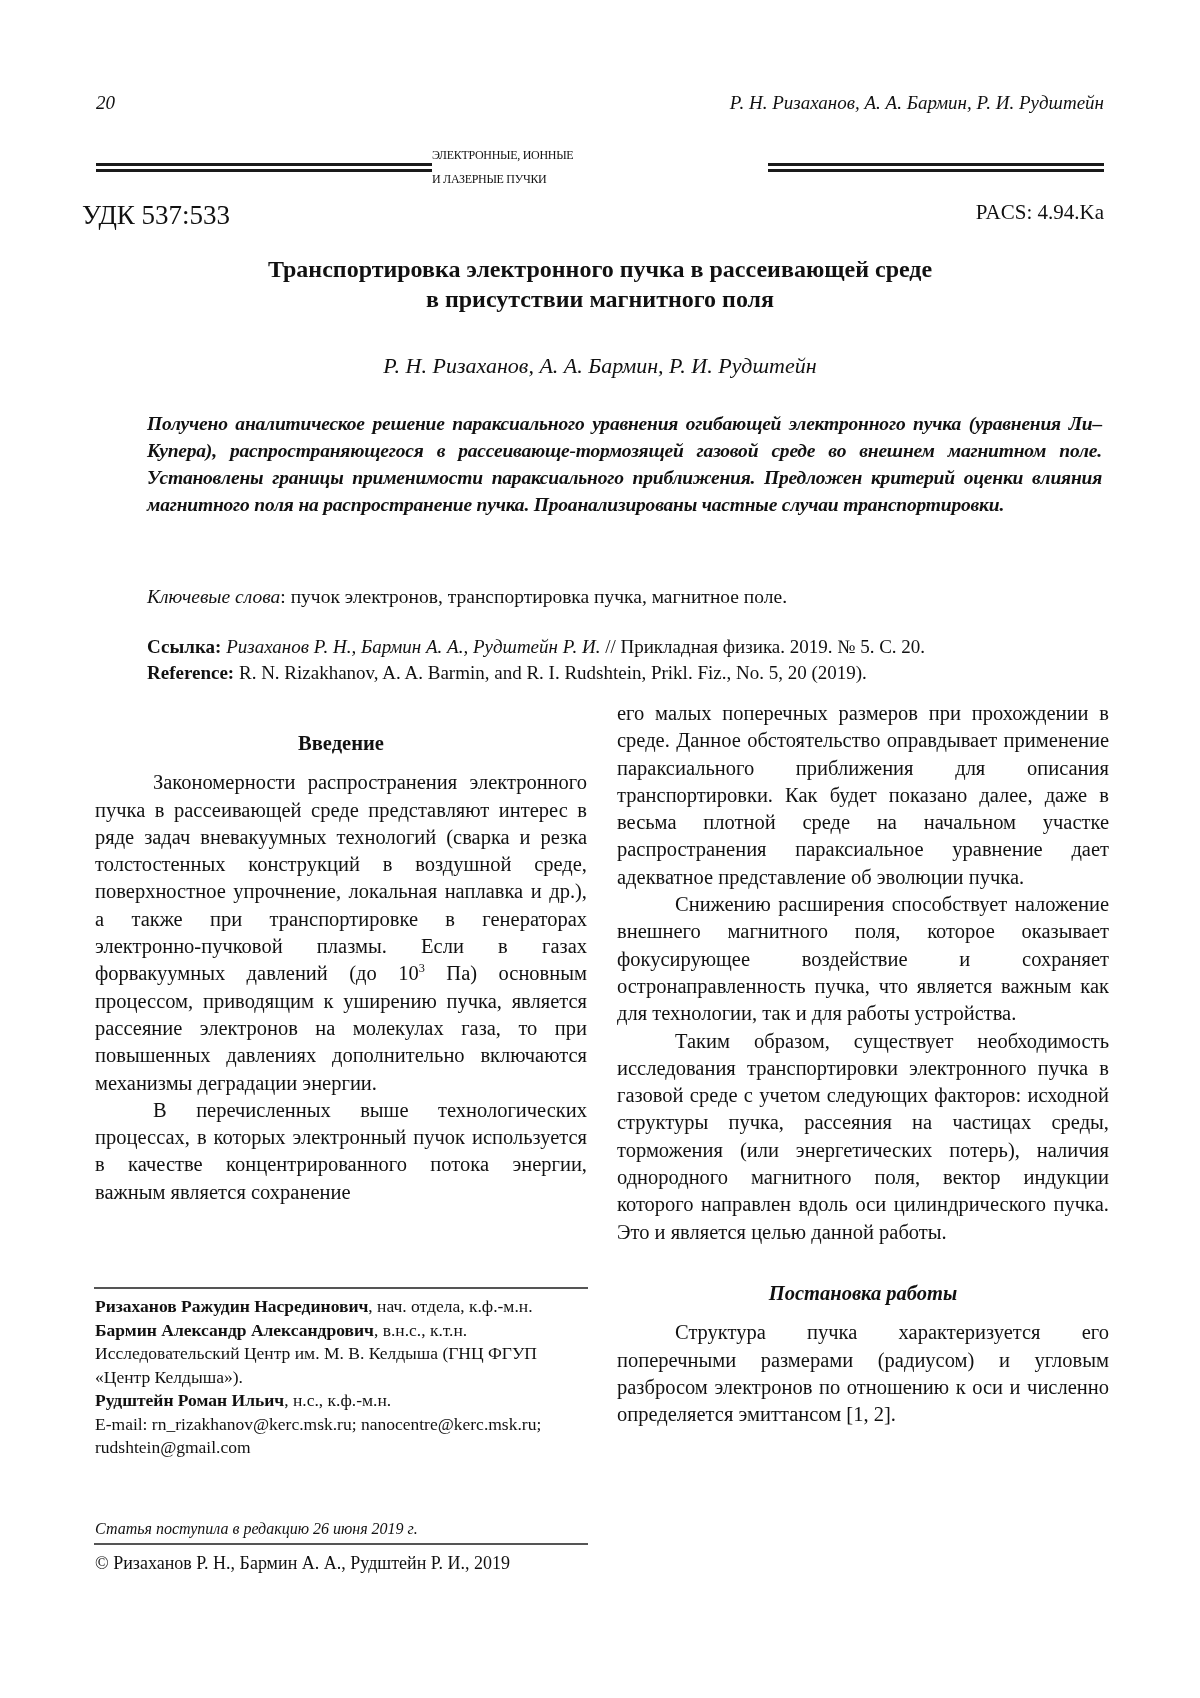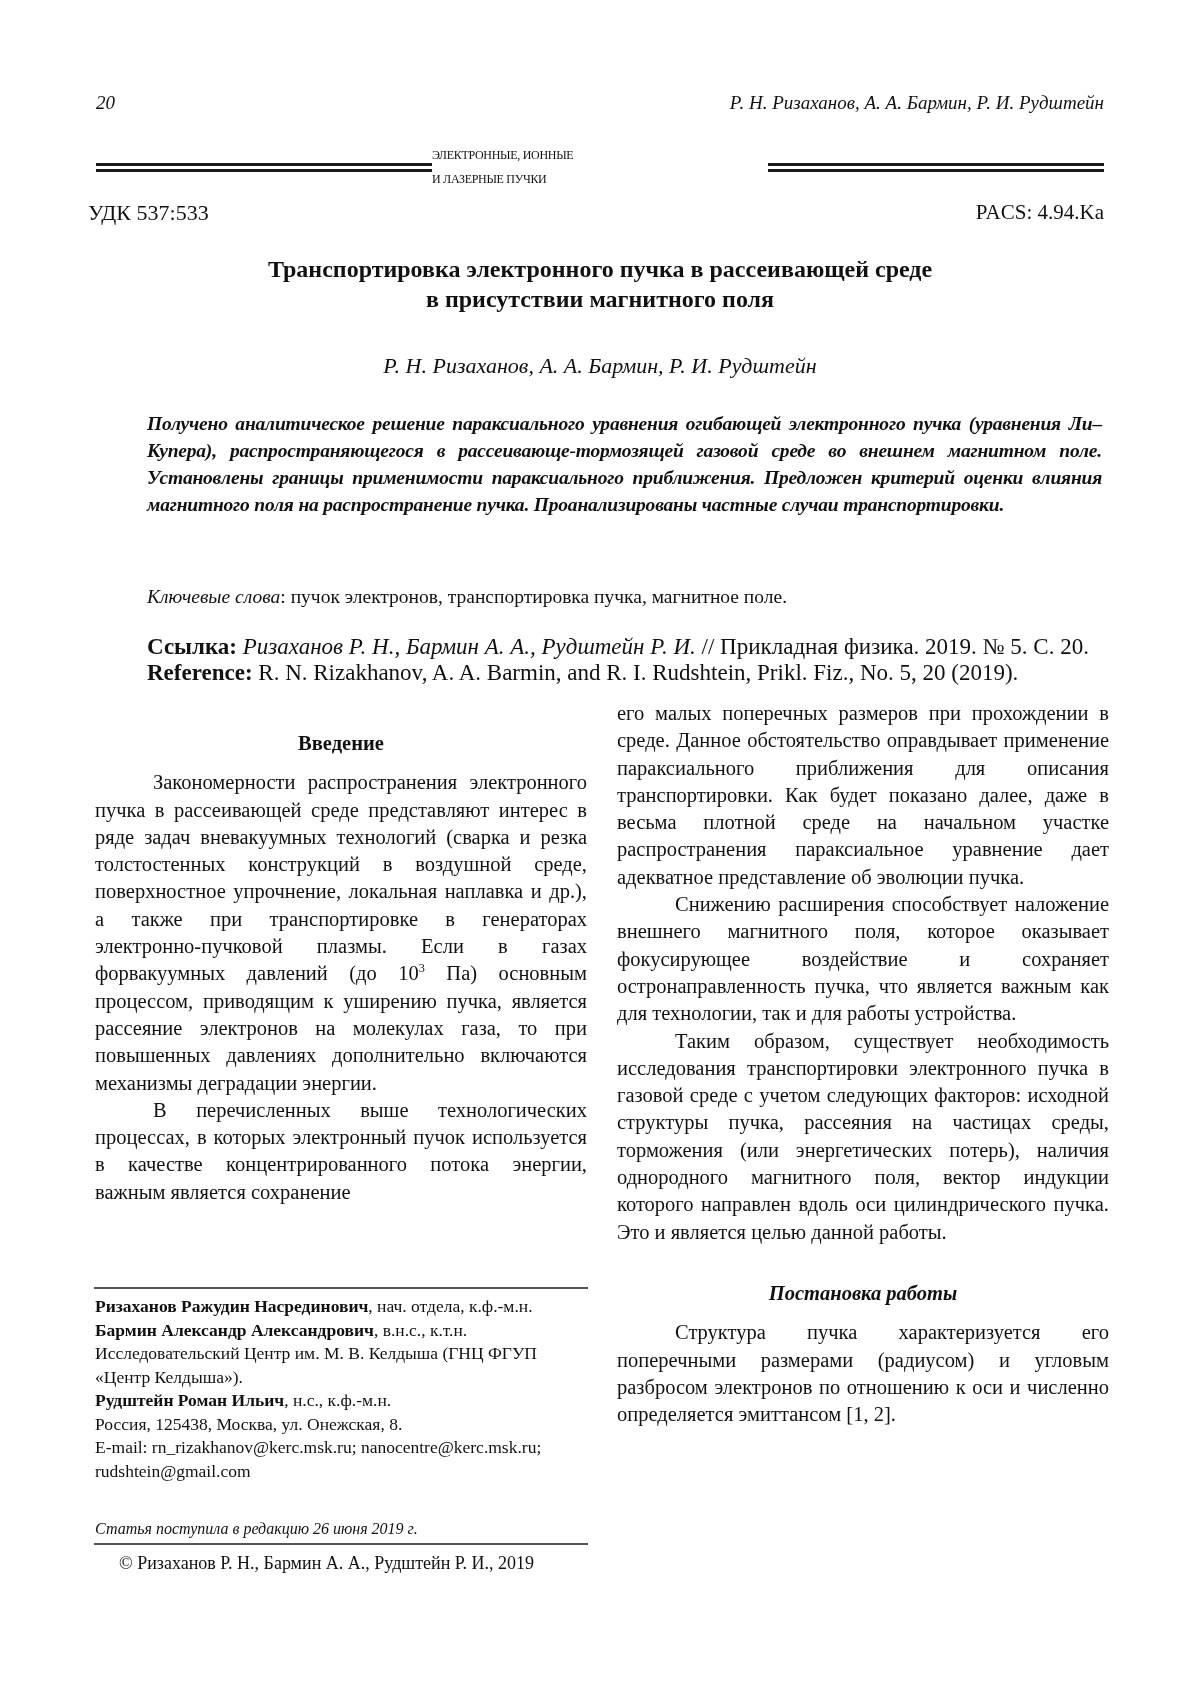--- a/index.html
+++ b/index.html
@@ -16,53 +16,53 @@
     
     .banner-text { left: 432px; width: 336px; top: 143px; text-align: left;
       font-size: 12px; line-height: 24px; letter-spacing: -0.3px; }
     .dbl-rule { top: 163px; height: 9px; }
     .dbl-rule::before, .dbl-rule::after { content: ""; position: absolute; left: 0; right: 0; height: 3px; background: #1a1a1a; }
     .dbl-rule::before { top: 0; }
     .dbl-rule::after { top: 6px; }
     .rule-left { left: 96px; width: 336px; }
     .rule-right { left: 768px; width: 336px; }
 
-    .udk { left: 88px; top: 200px; font-size: 22px; text-align: center; }
+    .udk { left: 82px; top: 200px; font-size: 27px; text-align: center; }
     .pacs { right: 96px; top: 200px; font-size: 21px; }
 
     
     .title { left: 150px; width: 900px; top: 254px; text-align: center; font-weight: bold;
       font-size: 24px; line-height: 30px; }
     .byline { left: 150px; width: 900px; top: 353px; text-align: center; font-style: italic; font-size: 22px; }
 
     
     .abstract { left: 147px; width: 955px; top: 410px; font-style: italic; font-weight: bold;
       font-size: 19.5px; line-height: 27px; text-align: justify; letter-spacing: -0.2px; }
 
     .keywords { left: 147px; width: 955px; top: 583px; font-size: 19.5px; line-height: 27px; }
     .keywords .kw-label { font-style: italic; }
 
-    .cite { left: 147px; width: 960px; top: 634px; font-size: 23px; line-height: 26px; }
+    .cite { left: 147px; width: 960px; top: 634px; font-size: 19px; line-height: 26px; }
     .cite .lbl { font-weight: bold; }
     .cite .it { font-style: italic; }
 
     
     .col { width: 492px; font-size: 20.5px; line-height: 27.3px; text-align: justify; }
     .col-left { left: 95px; margin-top: 18px; }
     .col-right { left: 617px; }
     .col p { margin: 0; text-indent: 58px; }
     .col p.noindent { text-indent: 0; }
     .sec-head { text-align: center; font-weight: bold; font-size: 20.5px; margin: 0; }
 
     .footnote-rule { left: 94px; width: 494px; top: 1287px; height: 0; border-top: 2px solid #555; }
     .footnote { left: 95px; width: 494px; top: 1295px; font-size: 17.5px; line-height: 23.5px; }
     .footnote .b { font-weight: bold; }
     .received { left: 95px; top: 1520px; font-size: 16px; font-style: italic; }
     .footnote-rule2 { left: 94px; width: 494px; top: 1543px; height: 0; border-top: 2px solid #555; }
-    .copyright { left: 95px; top: 1553px; font-size: 18px; margin-left: 24px; }
+    .copyright { left: 95px; top: 1553px; font-size: 18px; }
     sup { font-size: 0.6em; vertical-align: super; line-height: 0; }
   </style>
 </head>
 <body>
 
 <div class="abs run-page">20</div>
 <div class="abs run-authors">Р. Н. Ризаханов, А. А. Бармин, Р. И. Рудштейн</div>
 
 <div class="abs dbl-rule rule-left"></div>
 <div class="abs banner-text">
@@ -94,21 +94,20 @@
   <p><span>Закономерности распространения электронного пучка в рассеивающей среде представляют интерес в ряде задач вневакуумных технологий (сварка и резка толстостенных конструкций в воздушной среде, поверхностное упрочнение, локальная наплавка и др.), а также при транспортировке в генераторах электронно-пучковой плазмы. Если в газах форвакуумных давлений (до 10</span><sup>3</sup><span> Па) основным процессом, приводящим к уширению пучка, является рассеяние электронов на молекулах газа, то при повышенных давлениях дополнительно включаются механизмы деградации энергии.</span></p>
   <p>В перечисленных выше технологических процессах, в которых электронный пучок используется в качестве концентрированного потока энергии, важным является сохранение</p>
 </div>
 
 <div class="abs footnote-rule"></div>
 <div class="abs footnote">
   <div><span class="b">Ризаханов Ражудин Насрединович</span><span>, нач. отдела, к.ф.-м.н.</span></div>
   <div><span class="b">Бармин Александр Александрович</span><span>, в.н.с., к.т.н.</span></div>
   <div>Исследовательский Центр им. М. В. Келдыша (ГНЦ ФГУП «Центр Келдыша»).</div>
   <div><span class="b">Рудштейн Роман Ильич</span><span>, н.с., к.ф.-м.н.</span></div>
-  <div>Россия, 125438, Москва, ул. Онежская, 8.</div>
   <div>E-mail: rn_rizakhanov@kerc.msk.ru; nanocentre@kerc.msk.ru; rudshtein@gmail.com</div>
 </div>
 <div class="abs received">Статья поступила в редакцию 26 июня 2019 г.</div>
 <div class="abs footnote-rule2"></div>
 <div class="abs copyright">© Ризаханов Р. Н., Бармин А. А., Рудштейн Р. И., 2019</div>
 
 <div class="abs col col-right" style="top:700px;">
   <p class="noindent">его малых поперечных размеров при прохождении в среде. Данное обстоятельство оправдывает применение параксиального приближения для описания транспортировки. Как будет показано далее, даже в весьма плотной среде на начальном участке распространения параксиальное уравнение дает адекватное представление об эволюции пучка.</p>
   <p>Снижению расширения способствует наложение внешнего магнитного поля, которое оказывает фокусирующее воздействие и сохраняет остронаправленность пучка, что является важным как для технологии, так и для работы устройства.</p>
   <p>Таким образом, существует необходимость исследования транспортировки электронного пучка в газовой среде с учетом следующих факторов: исходной структуры пучка, рассеяния на частицах среды, торможения (или энергетических потерь), наличия однородного магнитного поля, вектор индукции которого направлен вдоль оси цилиндрического пучка. Это и является целью данной работы.</p>

